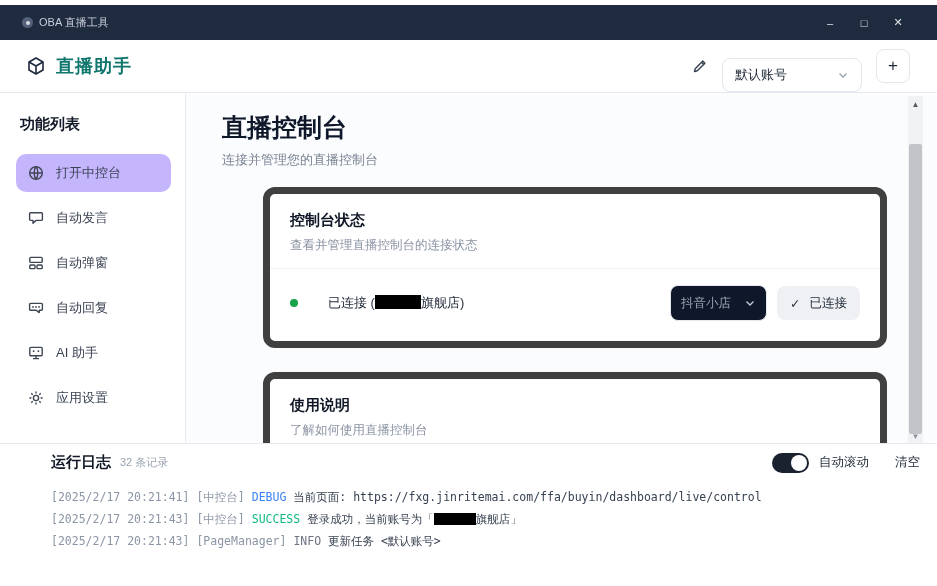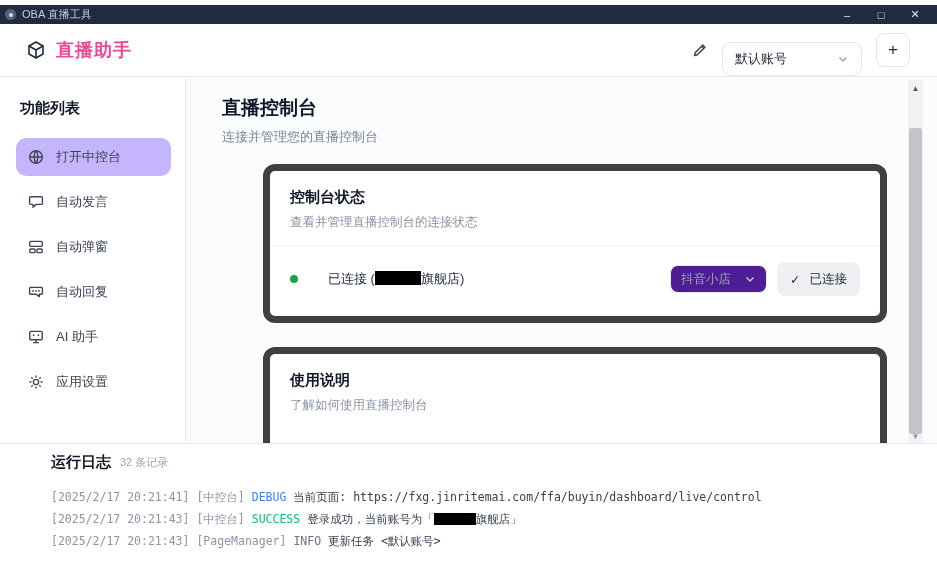--- a/index.html
+++ b/index.html
@@ -2,59 +2,59 @@
 <html lang="zh"><head>
 <meta charset="utf-8">
 <title>OBA 直播工具</title>
 <style>
   * { margin:0; padding:0; box-sizing:border-box; }
   html,body { background:#fff; }
   body { font-family:"Liberation Sans","DejaVu Sans",sans-serif; color:#1f2937; }
   .window { width:937px; height:586px; background:#fff; position:relative; display:flex; flex-direction:column; overflow:hidden; }
 
   
-  .titlebar { height:19px; margin-top:5px; background:#1f2b3e; color:#c7cedb; display:flex; align-items:center; padding:0 5px; font-size:11px; flex:0 0 auto; }
+  .titlebar { height:35px; margin-top:5px; background:#1f2b3e; color:#c7cedb; display:flex; align-items:center; padding:0 22px; font-size:11px; flex:0 0 auto; }
   .titlebar .app-dot { width:11px; height:11px; border-radius:50%; background:#55607a; margin-right:6px; display:inline-flex; align-items:center; justify-content:center; }
   .titlebar .app-dot::after { content:""; width:4px; height:4px; border-radius:50%; background:#d6dbe6; }
   .win-controls { margin-left:auto; display:flex; align-items:center; }
   .win-btn { width:34px; text-align:center; font-size:11px; color:#dfe4ec; cursor:pointer; }
 
   
   .app-header { height:53px; flex:0 0 auto; display:flex; align-items:center; padding:0 27px 0 26px; border-bottom:1px solid #e7e9ee; background:#fff; }
   .app-title-wrap { display:flex; align-items:center; gap:10px; }
   .box-icon { color:#1e2a3d; display:inline-flex; }
-  .app-title { font-size:18px; font-weight:bold; color:#ec4899; letter-spacing:1px; }
+  .app-title { font-size:18px; font-weight:bold; color:#0f766e; letter-spacing:1px; }
   .header-right { margin-left:auto; display:flex; align-items:center; gap:14px; }
   .pencil-icon { color:#374151; display:inline-flex; cursor:pointer; }
   .account-select { width:140px; height:34px; border:1px solid #e3e6ec; border-radius:8px; display:flex; align-items:center; padding:0 12px; font-size:13px; color:#1f2937; cursor:pointer; background:#fff;margin-top:18px; }
   .account-select .chev { margin-left:auto; color:#9aa3b2; display:inline-flex; }
   .add-btn { width:34px; height:34px; border:1px solid #e3e6ec; border-radius:8px; background:#fff; font-size:17px; color:#1f2937; display:flex; align-items:center; justify-content:center; cursor:pointer; }
 
   
   .body-row { flex:1 1 auto; display:flex; min-height:0; }
   .sidebar { width:186px; flex:0 0 auto; border-right:1px solid #e7e9ee; padding:22px 14px 0 16px; background:#fff; }
   .sidebar-heading { font-size:15px; font-weight:bold; color:#111827; margin:0 4px 20px; }
   .nav-item { display:flex; align-items:center; gap:12px; padding:10px 12px; border-radius:10px; font-size:13px; color:#3a4354; margin-bottom:7px; cursor:pointer; }
   .nav-item.active { background:#c4b5fd; }
   .nav-icon { display:inline-flex; color:#3f4654; width:16px; }
 
   .main { flex:1 1 auto; position:relative; background:#fbfcfd; padding:18px 50px 0 36px; overflow:hidden; }
-  .main-title { font-size:19px; font-weight:800; color:#0f172a; margin-bottom:7px; }
+  .main-title { font-size:25px; font-weight:800; color:#0f172a; margin-bottom:7px; }
   .main-sub { font-size:13px; color:#7b8494; margin-bottom:18px; }
   .card { background:#fff; border:7px solid #404040; border-radius:12px; margin-bottom:24px;margin-left:41px; }
   .card-head { padding:17px 20px 14px; }
   .card-title { font-size:15px; font-weight:bold; color:#111827; margin-bottom:7px; }
   .card-sub { font-size:12.5px; color:#8a93a3; }
   .status-row { border-top:1px solid #eef0f3; padding:16px 20px 20px; display:flex; align-items:center;gap:20px; }
   .green-dot { width:8px; height:8px; border-radius:50%; background:#16a34a; margin-right:10px; flex:0 0 auto; }
   .status-text { font-size:13px; color:#1f2937; }
   .redact { display:inline-block; background:#000; height:14px; vertical-align:-2px; }
   .redact.w46 { width:46px; }
   .status-controls { margin-left:auto; display:flex; align-items:center; gap:10px; }
-  .platform-select { width:97px; height:28px; border:1px solid #e7e9ee; border-radius:8px; display:flex; align-items:center; padding:0 10px; font-size:12.5px; color:#9aa3b2; background:#4c1d95; cursor:default; }
+  .platform-select { width:97px; height:36px; border:1px solid #e7e9ee; border-radius:8px; display:flex; align-items:center; padding:0 10px; font-size:12.5px; color:#9aa3b2; background:#0f172a; cursor:default; }
   .platform-select .chev { margin-left:auto; color:#c3c9d4; display:inline-flex; }
   .connect-btn { height:34px; padding:0 13px; background:#eef0f3; border:none; border-radius:8px; font-size:12.5px; color:#1f2937; display:flex; align-items:center; gap:9px; cursor:pointer; font-family:inherit; }
   .steps { padding:6px 20px 22px; }
   .step { display:flex; align-items:center; gap:13px; margin-top:15px; }
   .step-num { width:20px; height:20px; border-radius:50%; background:#eef0f3; color:#374151; font-size:11px; display:flex; align-items:center; justify-content:center; flex:0 0 auto; }
   .step-text { font-size:13px; color:#374151; }
 
   
   .scrollbar { position:absolute; top:3px; bottom:0; right:14px; width:15px; background:#f1f2f4; }
   .sb-arrow { position:absolute; left:0; width:15px; height:12px; display:flex; align-items:center; justify-content:center; font-size:8px; color:#54575e; }
@@ -233,20 +233,27 @@
         <div class="sb-thumb"></div>
         <div class="sb-arrow down">▼</div>
       </div>
     </div>
   </div>
 
   <div class="log-panel">
     <div class="log-head">
       <span class="log-title">运行日志</span>
       <span class="log-count">32 条记录</span>
+      <div class="log-head-right">
+        <div class="toggle">
+            <div class="knob"></div>
+          </div>
+        <span class="toggle-label">自动滚动</span>
+        <span class="clear-btn">清空</span>
+      </div>
     </div>
     <div class="log-lines">
         <div class="log-line">
     <span class="lt">[2025/2/17 20:21:41]</span><span> </span><span class="ls">[中控台]</span><span> </span><span class="lv lv-DEBUG">DEBUG</span><span> </span><span class="lm">当前页面: https://fxg.jinritemai.com/ffa/buyin/dashboard/live/control</span>
   </div>
         <div class="log-line">
     <span class="lt">[2025/2/17 20:21:43]</span><span> </span><span class="ls">[中控台]</span><span> </span><span class="lv lv-SUCCESS">SUCCESS</span><span> </span><span class="lm">登录成功，当前账号为「<span class="log-redact"></span>旗舰店」</span>
   </div>
         <div class="log-line">
     <span class="lt">[2025/2/17 20:21:43]</span><span> </span><span class="ls">[PageManager]</span><span> </span><span class="lv lv-INFO">INFO</span><span> </span><span class="lm">更新任务 &lt;默认账号&gt;</span>

